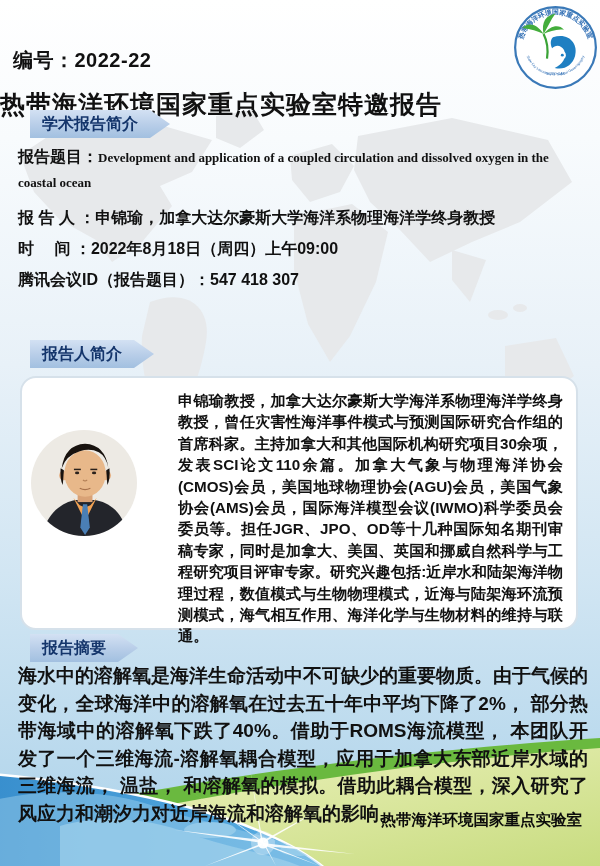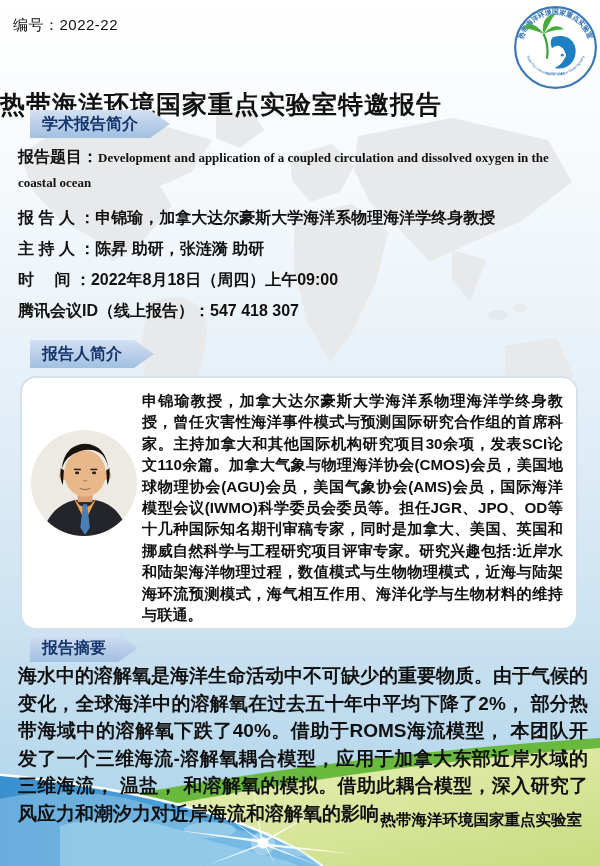--- a/index.html
+++ b/index.html
@@ -3,41 +3,41 @@
 <meta charset="utf-8">
 <style>
   html,body{margin:0;padding:0;background:#888;}
   .page{
     position:relative;width:600px;height:866px;margin:0 auto;overflow:hidden;
     background:linear-gradient(180deg,#ffffff 0%,#f8fbfd 16%,#e8f1f8 42%,#d2e6f3 66%,#b9d9ed 88%,#abd2ea 100%);
     font-family:"Liberation Sans",sans-serif;color:#111;
   }
   svg{display:block}
   #worldmap{position:absolute;left:0;top:110px;width:600px;height:505px;z-index:0}
-  .notice-number{position:absolute;left:13px;top:16px;font-size:15px;font-weight:normal;letter-spacing:.5px;z-index:2}
+  .notice-number{position:absolute;left:13px;top:47px;font-size:20px;font-weight:bold;letter-spacing:.5px;z-index:2}
   .logo-box{position:absolute;left:513px;top:5px;width:85px;height:85px;z-index:2}
   .main-title{position:absolute;left:0;top:71px;width:100%;font-size:25px;font-weight:bold;letter-spacing:1px;z-index:2}
   .sec-hdr{
     position:absolute;left:18px;height:28px;line-height:28px;padding:0 32px 0 12px;
     font-size:16px;font-weight:bold;color:#14356b;z-index:2;
     background:linear-gradient(180deg,#d3e1f3 0%,#b7cde8 55%,#a2c0e0 100%);
     clip-path:polygon(0 0,calc(100% - 20px) 0,100% 50%,calc(100% - 20px) 100%,0 100%);
     margin-left:12px;
   }
   #hdr-intro{top:110px}
   #hdr-speaker{top:340px}
   #hdr-abstract{top:634px}
   .info{position:absolute;left:18px;top:145px;width:572px;font-weight:bold;z-index:2}
   .iline{margin:0 0 7px;font-size:16px;line-height:24px}
   .iline.title-line{margin-bottom:11px}
   .iline .eng{font-family:"Liberation Serif",serif;font-size:13px}
   .bio-card{
     position:absolute;left:20px;top:376px;width:558px;height:254px;z-index:2;
     background:#ffffff;border:2px solid #d6e1ea;border-radius:16px;
-    box-sizing:border-box;display:flex;
+    box-sizing:border-box;display:flex;gap:36px;
   }
   .bio-photo{flex:0 0 116px;display:flex;align-items:flex-start;justify-content:center}
   .bio-photo svg{margin-top:52px;margin-left:8px}
   .bio-text{flex:1;padding:12px 13px 0 4px;font-size:15.2px;line-height:21.4px;font-weight:bold;text-align:justify}
   .abstract{position:absolute;left:18px;top:662px;width:570px;z-index:3;
     font-size:19px;line-height:27.6px;font-weight:bold;text-align:justify}
   #footer-art{position:absolute;left:0;bottom:0;width:600px;height:132px;z-index:1}
   .footer-text{position:absolute;right:18px;top:806px;z-index:4;text-align:right;font-weight:bold;font-size:15.5px;line-height:27px;color:#0b0b0b}
 </style>
 </head>
@@ -88,23 +88,22 @@
     </svg>
   </div>
 
   <h1 class="main-title">热带海洋环境国家重点实验室特邀报告</h1>
 
   <div class="sec-hdr" id="hdr-intro">学术报告简介</div>
 
   <div class="info">
     <p class="iline title-line"><span class="lbl">报告题目：</span><span class="eng">Development and application of a coupled circulation and dissolved oxygen in the coastal ocean</span></p>
     <p class="iline"><span class="lbl">报 告 人 ：</span><span>申锦瑜，加拿大达尔豪斯大学海洋系物理海洋学终身教授</span></p>
-    <p class="iline"><span class="lbl">主 持 人 ：</span><span>陈昇 助研，张涟漪 助研</span></p>
     <p class="iline"><span class="lbl">时　 间 ：</span><span>2022年8月18日（周四）上午09:00</span></p>
-    <p class="iline"><span class="lbl">腾讯会议ID（线上报告）：</span><span>547 418 307</span></p>
+    <p class="iline"><span class="lbl">腾讯会议ID（报告题目）：</span><span>547 418 307</span></p>
   </div>
 
   <div class="sec-hdr" id="hdr-speaker">报告人简介</div>
 
   <div class="bio-card">
     <div class="bio-photo">
       <svg viewBox="0 0 100 100" width="106" height="106">
         <defs>
             <clipPath id="avClip">
               <circle cx="50" cy="50" r="50"></circle>

